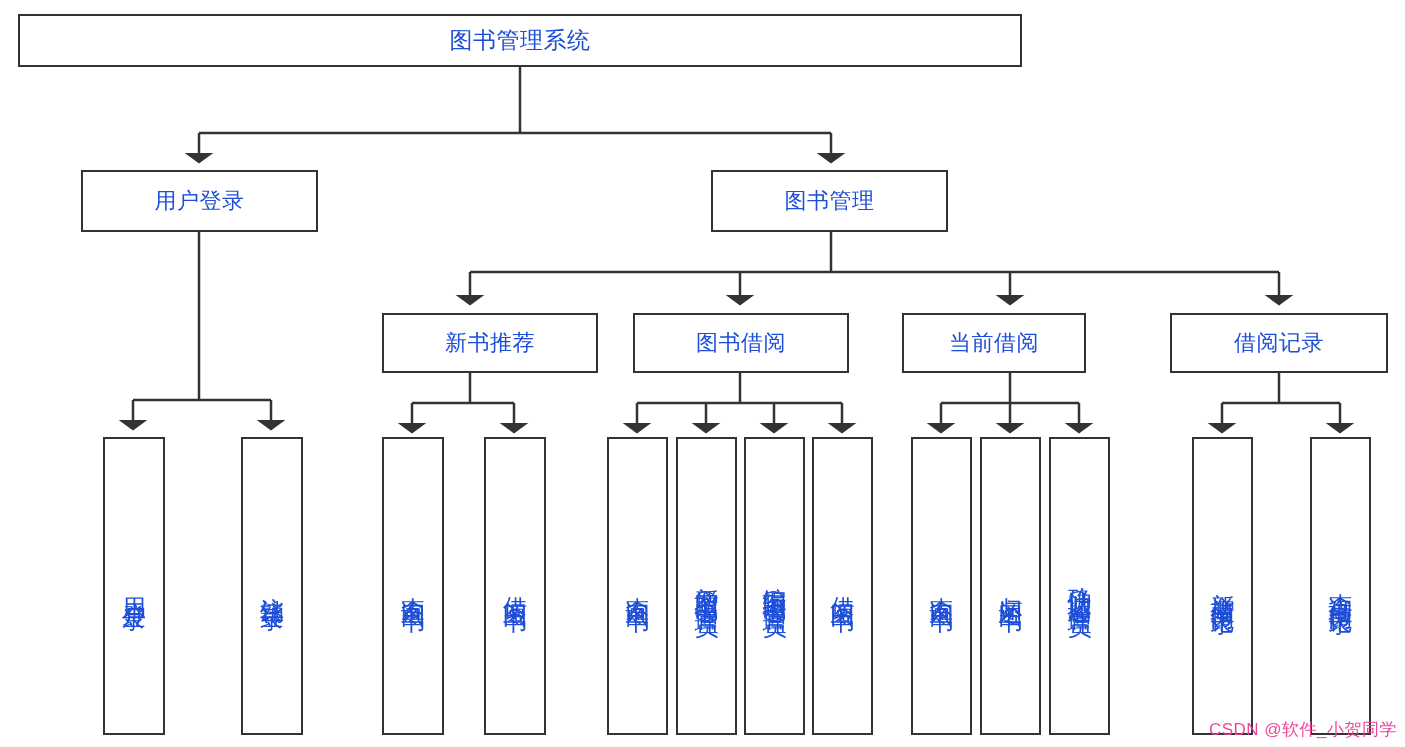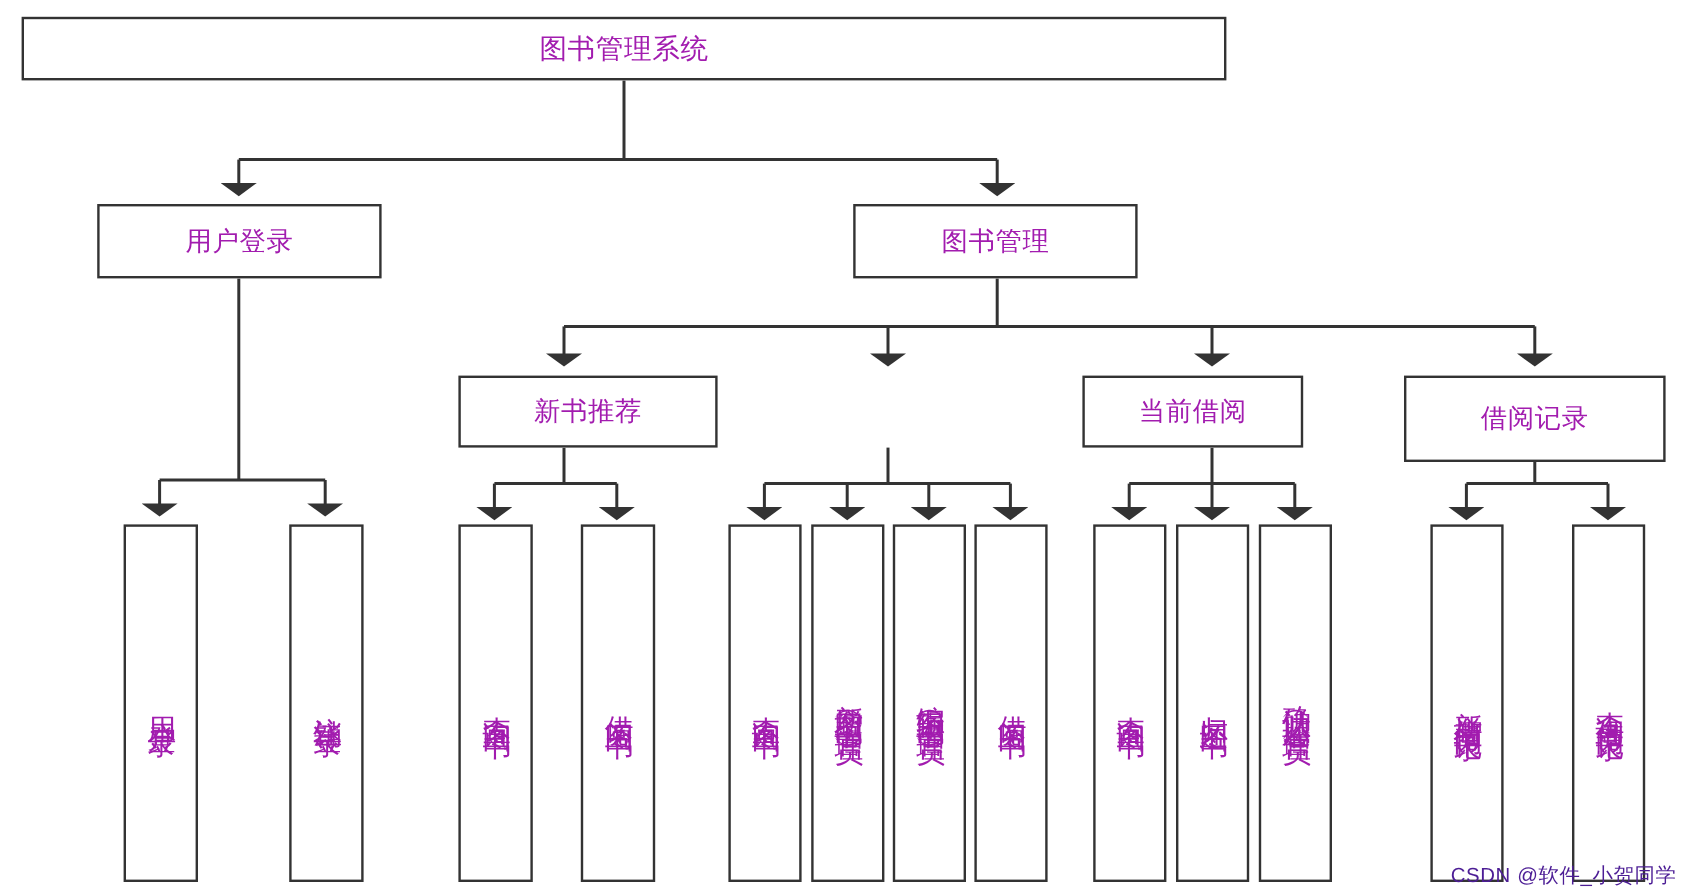--- a/index.html
+++ b/index.html
@@ -26,21 +26,21 @@
     pointer-events: none;
   }
   .node {
     position: absolute;
     box-sizing: border-box;
     background: #ffffff;
     border: 2.5px solid #333333;
     display: flex;
     align-items: center;
     justify-content: center;
-    color: #a21caf;
+    color: #1d4ed8;
     z-index: 2;
   }
   .node.h {
     font-size: 22px;
     line-height: 1.2;
     letter-spacing: 0.5px;
     text-align: center;
   }
   .node.root {
     font-size: 23px;
@@ -59,21 +59,21 @@
   .node.v .vtext {
     writing-mode: vertical-rl;
     text-orientation: upright;
     white-space: nowrap;
   }
   .watermark {
     position: absolute;
     right: 8px;
     bottom: 6px;
     font-size: 17px;
-    color: #4c1d95;
+    color: #ec4899;
     letter-spacing: 0.5px;
     z-index: 3;
     white-space: nowrap;
   }
 </style>
 </head>
 <body>
 
 <div id="canvas">
 
@@ -134,24 +134,27 @@
   <div class="node h" style="left:81px; top:170px; width:237px; height:62px;">
     <span>用户登录</span>
   </div>
   <div class="node h" style="left:711px; top:170px; width:237px; height:62px;">
     <span>图书管理</span>
   </div>
 
   <div class="node h" style="left:382px; top:313px; width:216px; height:60px;">
     <span>新书推荐</span>
   </div>
+  <div class="node h" style="left:633px; top:313px; width:216px; height:60px;">
+    <span>图书借阅</span>
+  </div>
   <div class="node h" style="left:902px; top:313px; width:184px; height:60px;">
     <span>当前借阅</span>
   </div>
-  <div class="node h" style="left:1170px; top:313px; width:218px; height:72px;">
+  <div class="node h" style="left:1170px; top:313px; width:218px; height:60px;">
     <span>借阅记录</span>
   </div>
 
   <div class="node v" style="left:103px; top:437px; width:62px; height:298px;">
     <span class="vtext">用户登录</span>
   </div>
   <div class="node v" style="left:241px; top:437px; width:62px; height:298px;">
     <span class="vtext">注销登录</span>
   </div>
 

